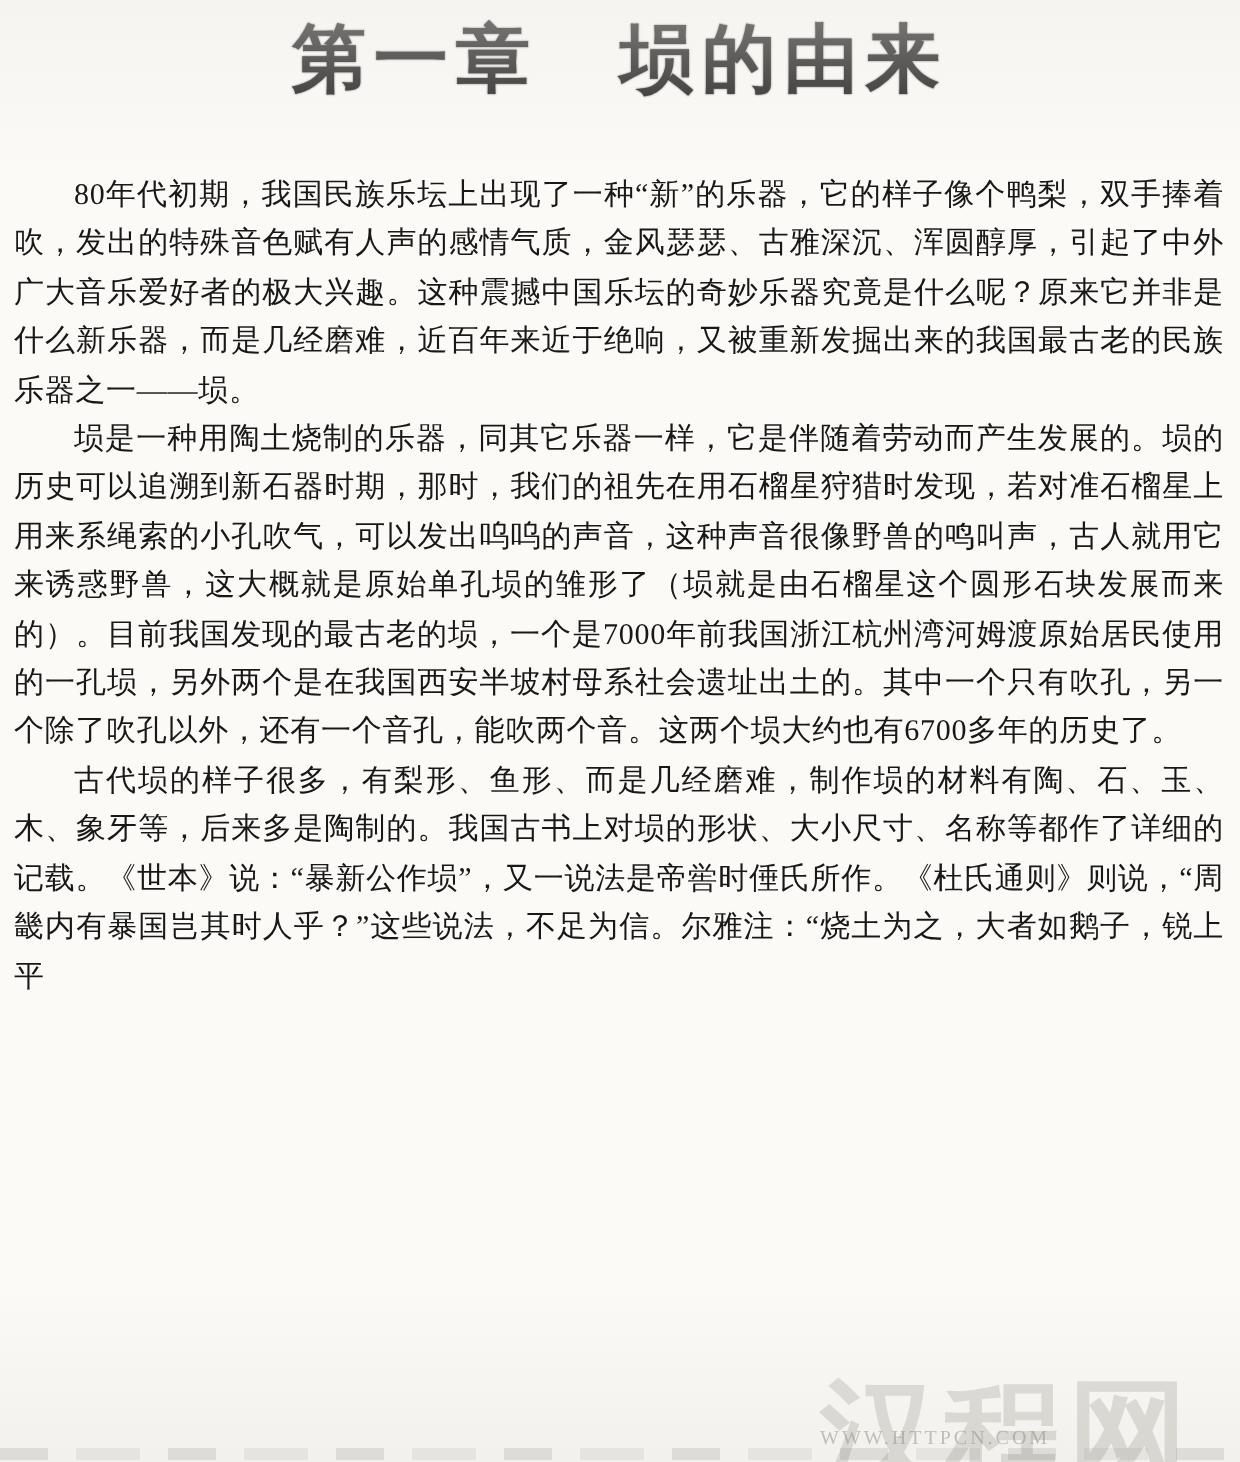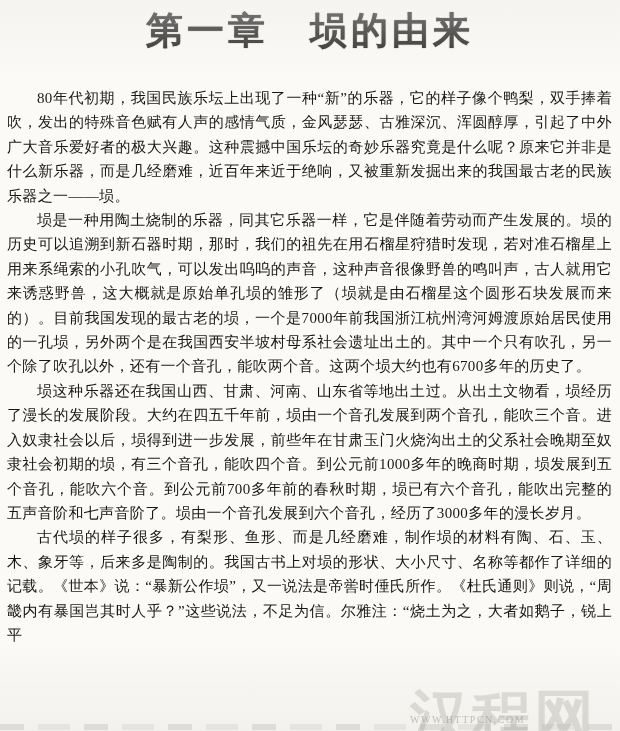--- a/index.html
+++ b/index.html
@@ -77,21 +77,20 @@
 </head>
 <body>
 
 <div class="page">
 
   <h1 class="chapter-title">第一章　埙的由来</h1>
 
   <div class="doc-body">
     <p>80年代初期，我国民族乐坛上出现了一种“新”的乐器，它的样子像个鸭梨，双手捧着吹，发出的特殊音色赋有人声的感情气质，金风瑟瑟、古雅深沉、浑圆醇厚，引起了中外广大音乐爱好者的极大兴趣。这种震撼中国乐坛的奇妙乐器究竟是什么呢？原来它并非是什么新乐器，而是几经磨难，近百年来近于绝响，又被重新发掘出来的我国最古老的民族乐器之一——埙。</p>
     <p>埙是一种用陶土烧制的乐器，同其它乐器一样，它是伴随着劳动而产生发展的。埙的历史可以追溯到新石器时期，那时，我们的祖先在用石榴星狩猎时发现，若对准石榴星上用来系绳索的小孔吹气，可以发出呜呜的声音，这种声音很像野兽的鸣叫声，古人就用它来诱惑野兽，这大概就是原始单孔埙的雏形了（埙就是由石榴星这个圆形石块发展而来的）。目前我国发现的最古老的埙，一个是7000年前我国浙江杭州湾河姆渡原始居民使用的一孔埙，另外两个是在我国西安半坡村母系社会遗址出土的。其中一个只有吹孔，另一个除了吹孔以外，还有一个音孔，能吹两个音。这两个埙大约也有6700多年的历史了。</p>
-    <p>埙这种乐器还在我国山西、甘肃、河南、山东省等地出土过。从出土文物看，埙经历了漫长的发展阶段。大约在四五千年前，埙由一个音孔发展到两个音孔，能吹三个音。进入奴隶社会以后，埙得到进一步发展，前些年在甘肃玉门火烧沟出土的父系社会晚期至奴隶社会初期的埙，有三个音孔，能吹四个音。到公元前1000多年的晚商时期，埙发展到五个音孔，能吹六个音。到公元前700多年前的春秋时期，埙已有六个音孔，能吹出完整的五声音阶和七声音阶了。埙由一个音孔发展到六个音孔，经历了3000多年的漫长岁月。</p>
     <p>古代埙的样子很多，有梨形、鱼形、而是几经磨难，制作埙的材料有陶、石、玉、木、象牙等，后来多是陶制的。我国古书上对埙的形状、大小尺寸、名称等都作了详细的记载。《世本》说：“暴新公作埙”，又一说法是帝喾时倕氏所作。《杜氏通则》则说，“周畿内有暴国岂其时人乎？”这些说法，不足为信。尔雅注：“烧土为之，大者如鹅子，锐上平</p>
   </div>
 
   <div class="watermark">
     <div class="wm-chars">汉程网</div>
     <div class="wm-url">WWW.HTTPCN.COM</div>
   </div>
 
   <div class="scan-noise"></div>
 

